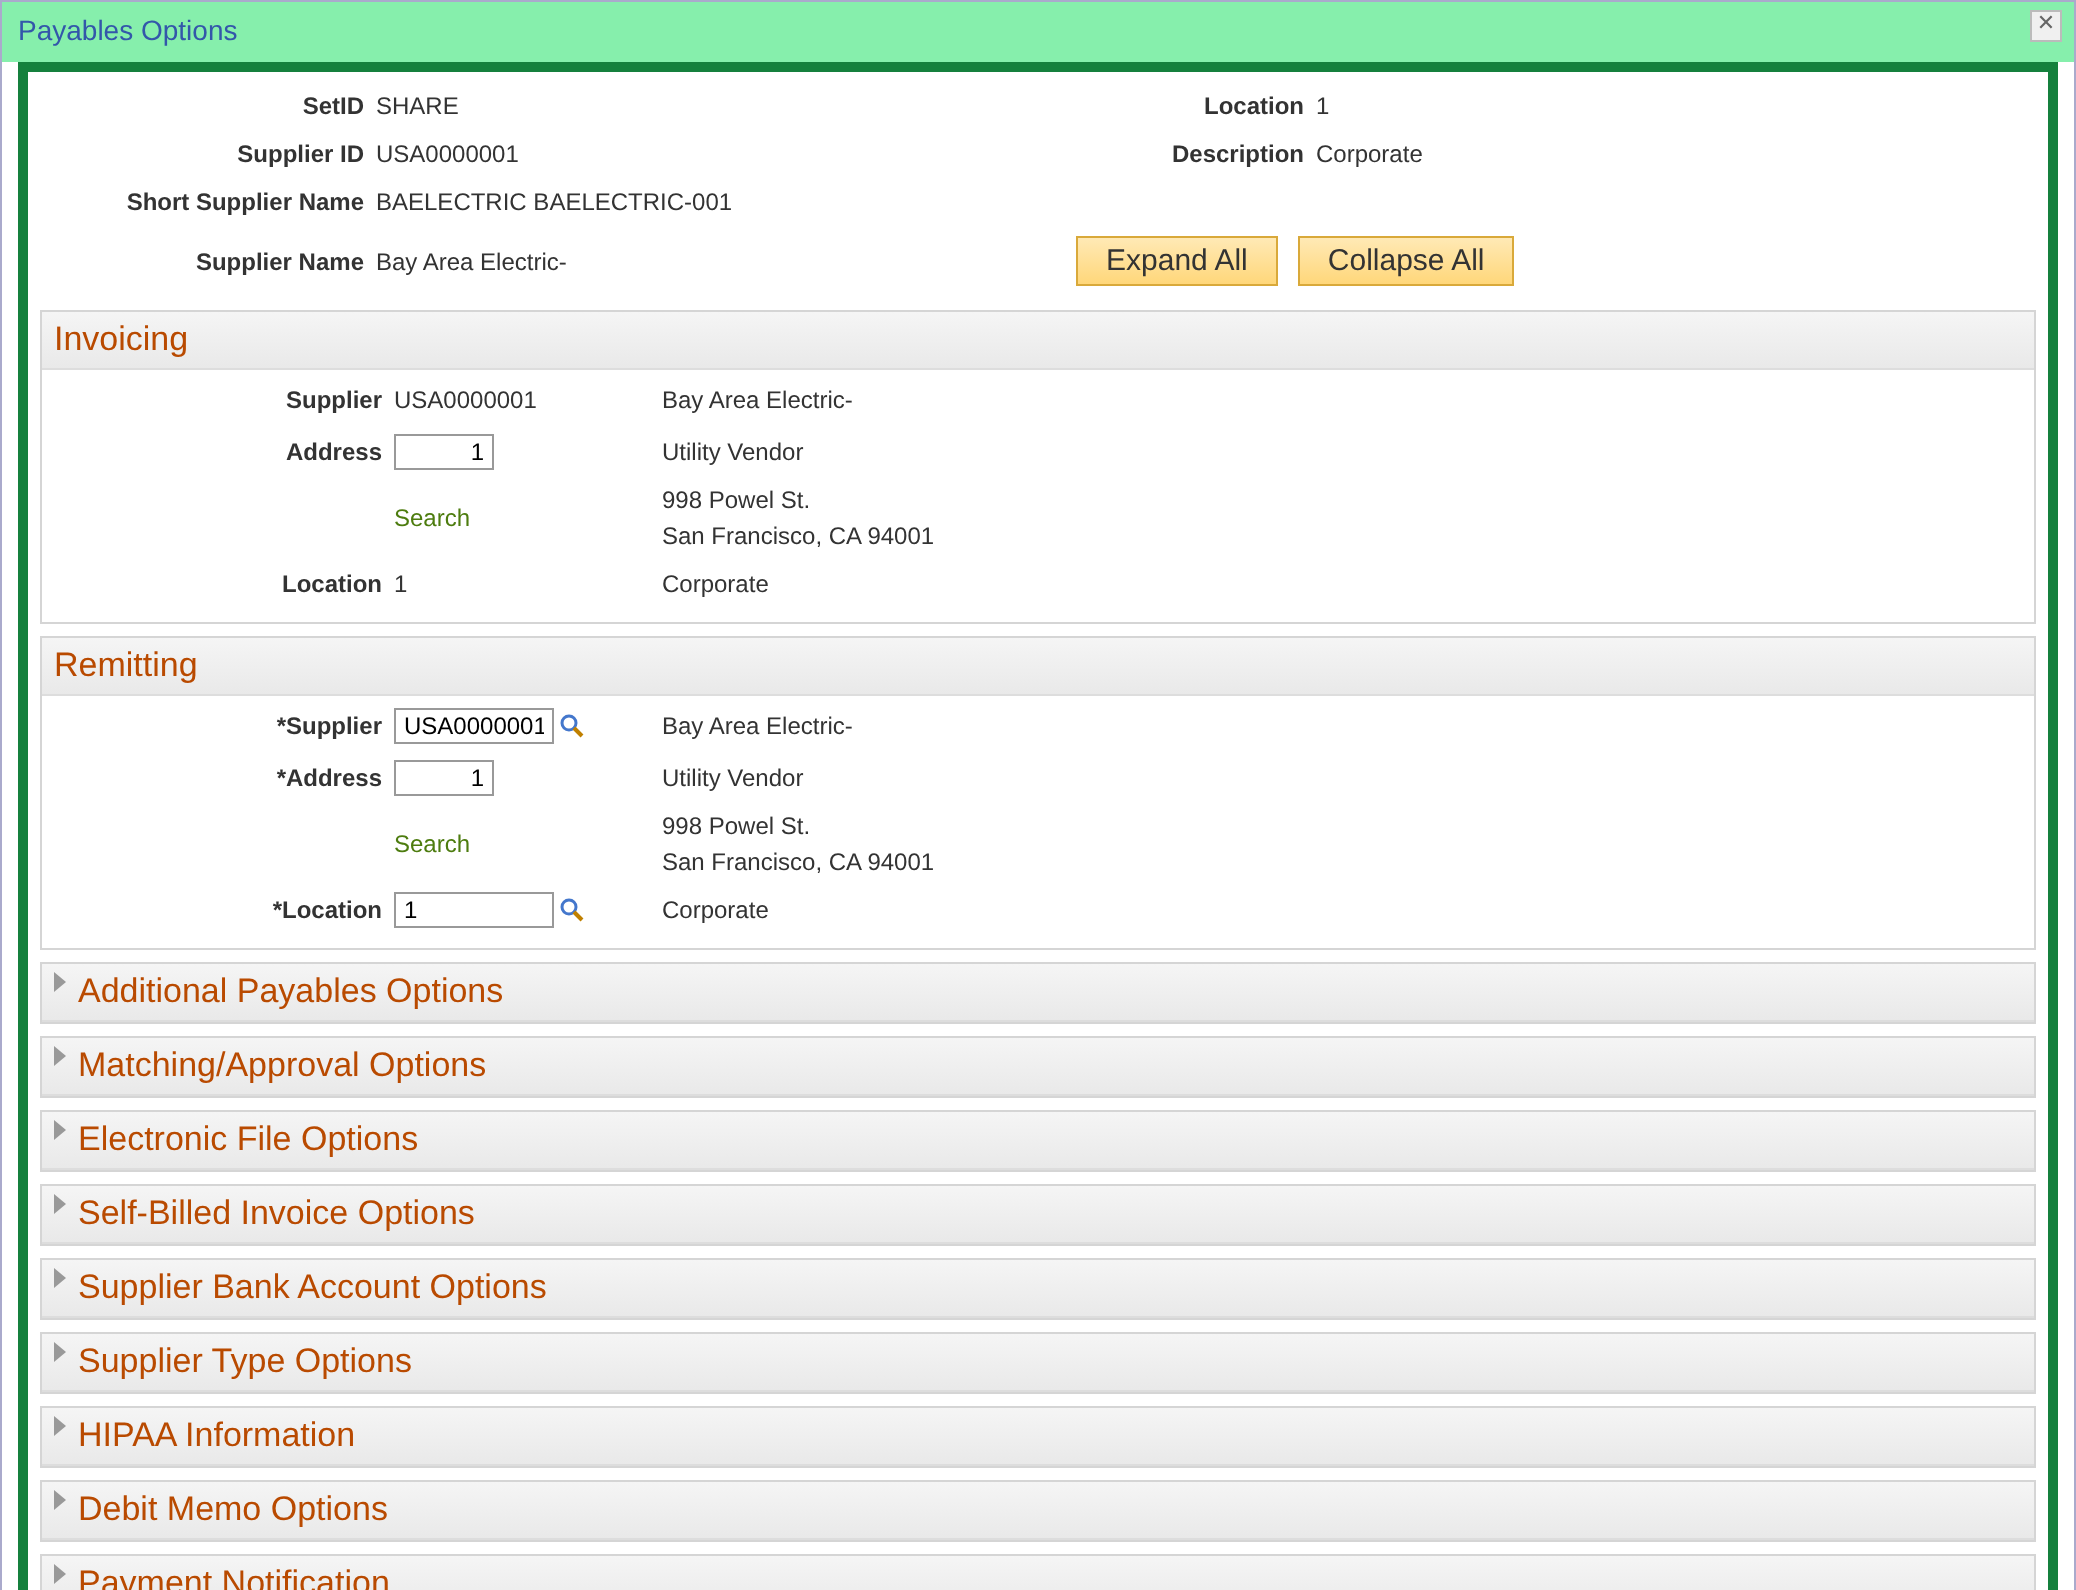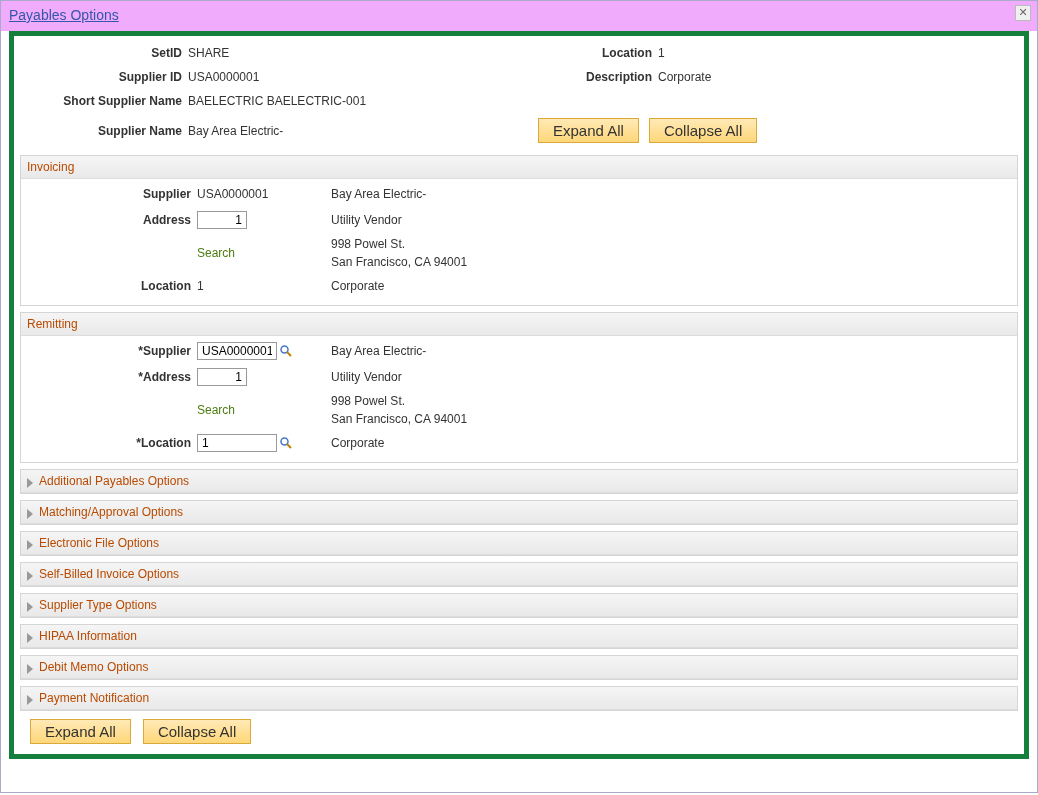--- a/index.html
+++ b/index.html
@@ -13,26 +13,25 @@
     height: 795px;
     position: relative;
   }
   .dialog {
     border: 1px solid #aac;
     margin: 0;
     position: relative;
     min-height: 793px;
   }
   .titlebar {
-    background: #f0abfc;
+    background: #86efac;
     padding: 6px 10px 8px 8px;
     color: #3357aa;
     font-size: 14px;
     position: relative;
-    text-decoration: underline;
   }
   .close-x {
     position: absolute;
     right: 6px;
     top: 4px;
     width: 16px;
     height: 16px;
     border: 1px solid #bbb;
     background: #f0f0f0;
     font-size: 11px;
@@ -75,23 +74,23 @@
   .section {
     border: 1px solid #d5d5d5;
     margin: 6px 2px;
     background: #fff;
   }
   .section-header {
     background: linear-gradient(#f5f5f5,#e9e9e9);
     border-bottom: 1px solid #ddd;
     padding: 4px 6px;
     color: #b94a00;
-    font-size: 12px;
+    font-size: 17px;
     display: flex;
-    align-items: flex-end;
+    align-items: flex-start;
     gap: 6px;
   }
   .section-header.collapsible { cursor: pointer; }
   .tri {
     width: 0; height: 0;
     border-top: 5px solid transparent;
     border-bottom: 5px solid transparent;
     border-left: 6px solid #999;
     display: inline-block;
   }
@@ -279,20 +278,26 @@
         </div>
         <div class="section">
           <div class="section-header collapsible">
             <span class="tri"></span>
             <span>Self-Billed Invoice Options</span>
           </div>
         </div>
         <div class="section">
           <div class="section-header collapsible">
             <span class="tri"></span>
+            <span>Supplier Bank Account Options</span>
+          </div>
+        </div>
+        <div class="section">
+          <div class="section-header collapsible">
+            <span class="tri"></span>
             <span>Supplier Type Options</span>
           </div>
         </div>
         <div class="section">
           <div class="section-header collapsible">
             <span class="tri"></span>
             <span>HIPAA Information</span>
           </div>
         </div>
         <div class="section">

